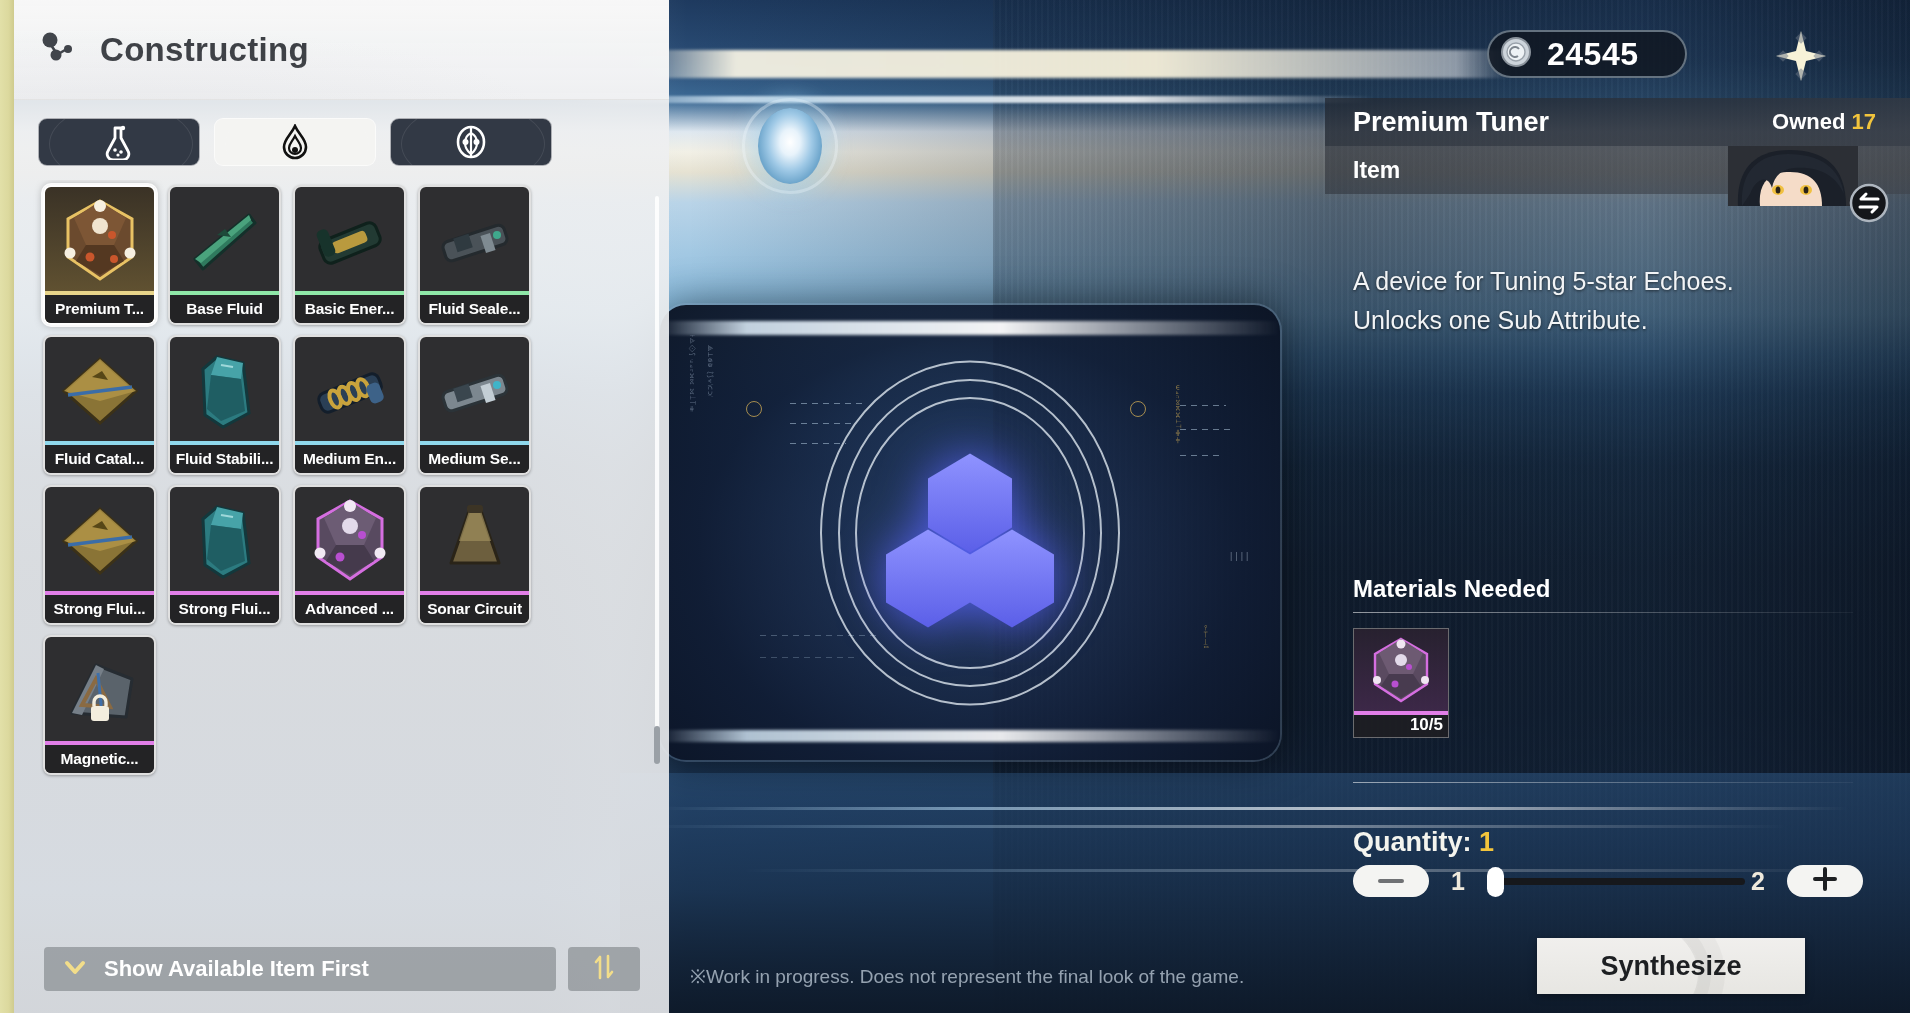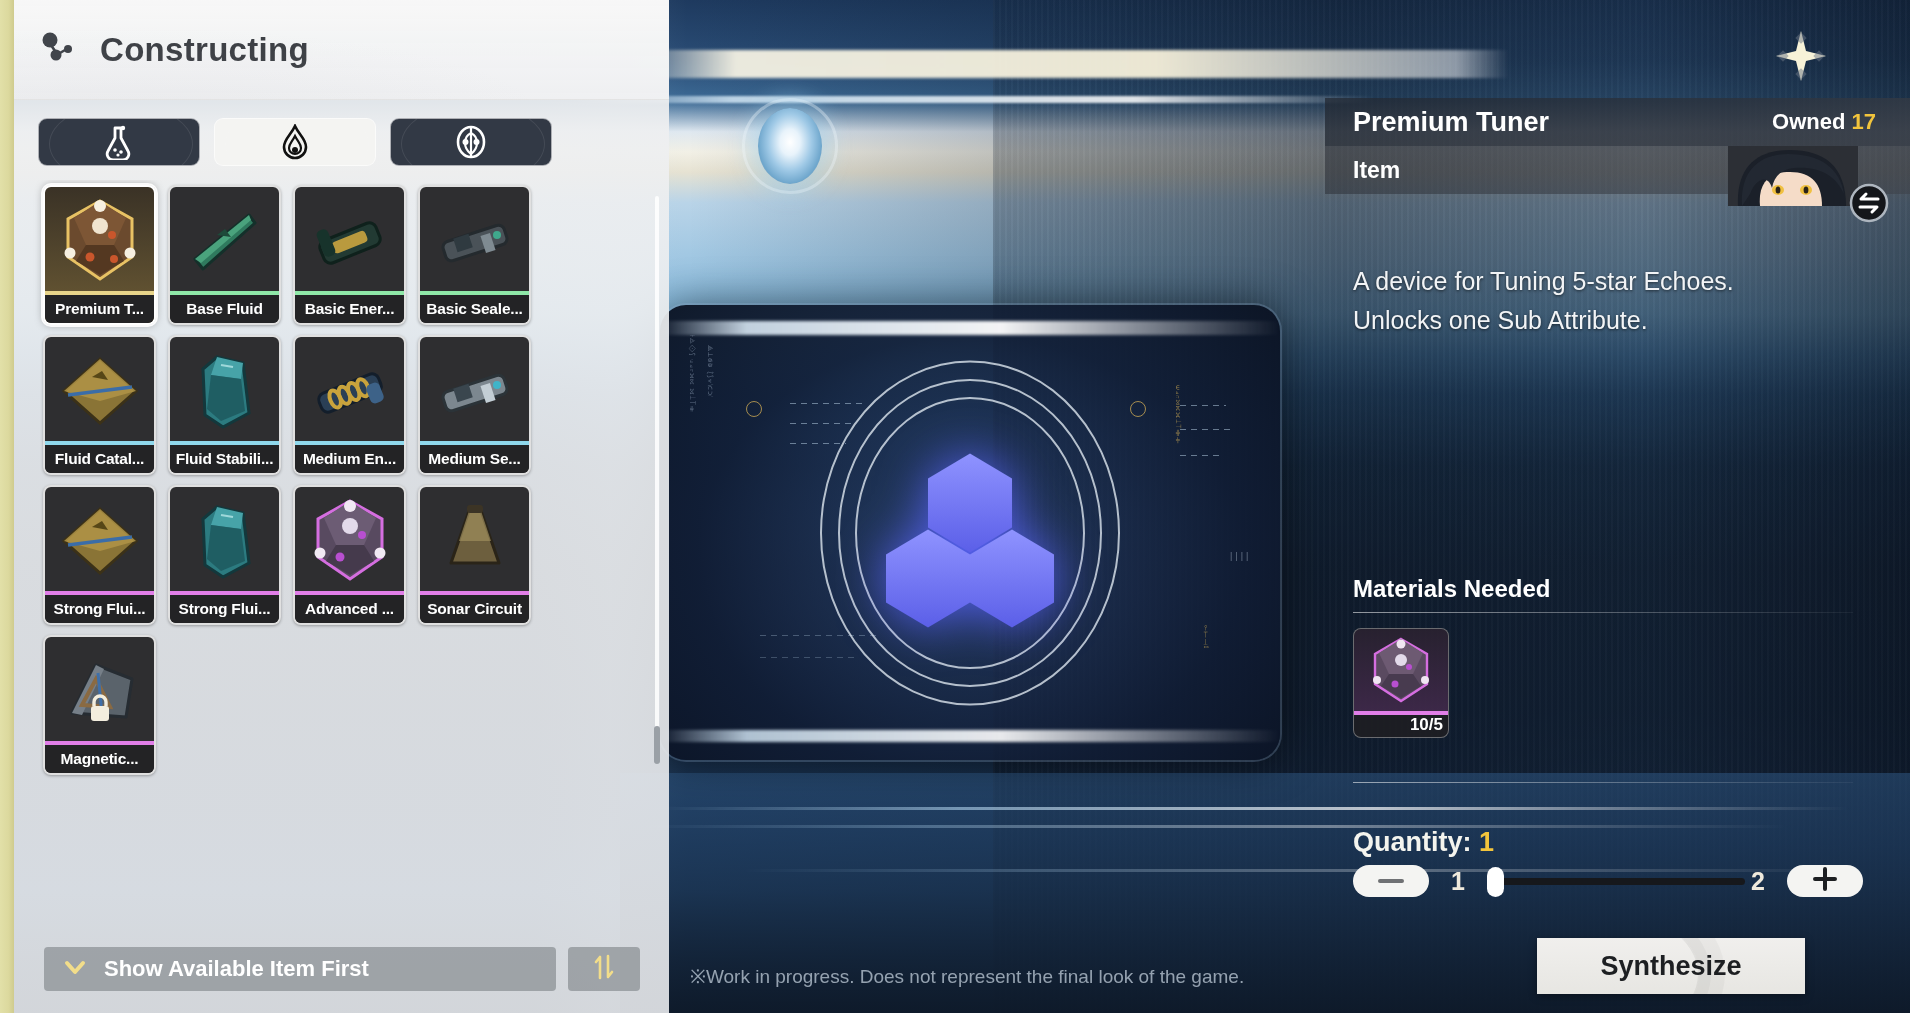--- a/index.html
+++ b/index.html
@@ -241,21 +241,21 @@
     position: absolute; left: 28px; top: 262px; width: 520px;
     font-size: 25px; line-height: 39px; color: #f2f4f6; font-weight: 400;
     text-shadow: 0 1px 3px rgba(0,0,0,0.6);
   }
 
   .mats-title { position: absolute; left: 28px; top: 575px; font-size: 24px; font-weight: 700; color: #fff; }
   .hr { position: absolute; left: 28px; width: 500px; height: 1px;
         background: linear-gradient(90deg, rgba(255,255,255,0.55), rgba(255,255,255,0.05)); }
   .mat-slot {
     position: absolute; left: 28px; top: 628px; width: 96px; height: 110px;
-    border-radius: 8px; background: rgba(30,30,34,0.9);
+    border-radius: 0; background: rgba(30,30,34,0.9);
     border: 1px solid rgba(255,255,255,0.35); overflow: hidden;
   }
   .mat-art { position: absolute; inset: 0 0 26px 0; display: flex; align-items: center; justify-content: center;
              background: linear-gradient(180deg, rgba(60,40,70,0.35), rgba(120,60,140,0.35)); }
   .mat-rar { position: absolute; left: 0; right: 0; bottom: 22px; height: 4px; background: #e17ee8; }
   .mat-count { position: absolute; right: 5px; bottom: 0; height: 22px; color: #fff; font-size: 17px; font-weight: 700; }
 
   .qty-label { position: absolute; left: 28px; top: 818px; font-size: 27px; font-weight: 700; color: #f4f4ee; margin-top: 9px; }
   .qty-label b { color: #f2c43c; }
   .stepper { position: absolute; left: 28px; top: 863px; width: 510px; height: 36px; display: flex; align-items: center; }
@@ -432,21 +432,21 @@
             <div class="card">
               <div class="card-art">
                 <svg width="96" height="96" viewBox="0 0 96 96">
                   <rect x="16" y="40" width="64" height="20" rx="6" transform="rotate(-18 48 50)" fill="#4a5258" stroke="#242a2e" stroke-width="3"></rect>
                   <rect x="28" y="43" width="16" height="14" transform="rotate(-18 36 50)" fill="#2f3a40"></rect>
                   <rect x="56" y="41" width="10" height="18" transform="rotate(-18 61 50)" fill="#7f8b92"></rect>
                   <circle cx="70" cy="42" r="4" fill="#3fa88c"></circle>
                 </svg>
               </div>
               <div class="rarity" style="background: rgb(143, 232, 168);"></div>
-              <div class="card-name">Basic Seale...</div>
+              <div class="card-name">Fluid Seale...</div>
             </div>
           </div>
           <div class="cell">
             <div class="card">
               <div class="card-art">
                 <svg width="96" height="96" viewBox="0 0 96 96">
                   <polygon points="48,16 84,48 48,80 12,48" fill="#8a7436" stroke="#3b3118" stroke-width="3"></polygon>
                   <polygon points="48,16 84,48 48,58 12,48" fill="#b09447" opacity=".85"></polygon>
                   <path d="M16 52 L80 44" stroke="#3b6da8" stroke-width="3.5" fill="none"></path>
                   <path d="M40 34 l10 -6 l6 9 z" fill="#574717"></path>
@@ -598,20 +598,30 @@
         <span>
           <svg width="24" height="28" viewBox="0 0 24 28">
             <path d="M8 25 L8 4 M8 4 L4 9" fill="none" stroke="#f2dd8a" stroke-width="2.6" stroke-linecap="round"></path>
             <path d="M16 3 L16 24 M16 24 L20 19" fill="none" stroke="#f2dd8a" stroke-width="2.6" stroke-linecap="round"></path>
           </svg>
         </span>
       </div>
     </div>
   </div>
 
+  <div class="currency">
+    <span>
+      <svg width="34" height="34" viewBox="0 0 34 34">
+        <circle cx="17" cy="17" r="14" fill="#cdd4db" stroke="#8b939c" stroke-width="2"></circle>
+        <circle cx="17" cy="17" r="9" fill="#eef2f5" stroke="#9aa2ab" stroke-width="1.4"></circle>
+        <path d="M20 14 a5 5 0 1 0 -1 7" fill="none" stroke="#7d858e" stroke-width="2"></path>
+      </svg>
+    </span>
+    <span class="currency-val">24545</span>
+  </div>
 
   <div class="close-btn">
     <svg width="56" height="56" viewBox="0 0 56 56">
       <path d="M28 3 L33 23 L53 28 L33 33 L28 53 L23 33 L3 28 L23 23 Z" fill="#f7f2d8"></path>
       <rect x="24" y="6" width="8" height="8" transform="rotate(45 28 10)" fill="#6b7685" opacity=".5"></rect>
       <rect x="24" y="42" width="8" height="8" transform="rotate(45 28 46)" fill="#6b7685" opacity=".5"></rect>
       <rect x="6" y="24" width="8" height="8" transform="rotate(45 10 28)" fill="#6b7685" opacity=".5"></rect>
       <rect x="42" y="24" width="8" height="8" transform="rotate(45 46 28)" fill="#6b7685" opacity=".5"></rect>
     </svg>
   </div>

